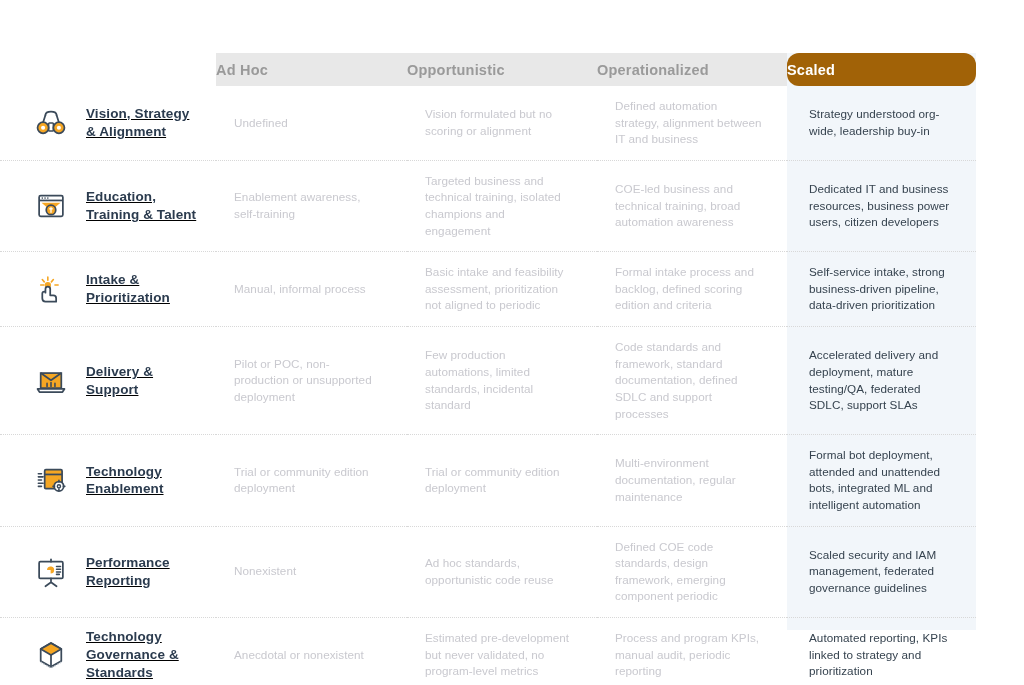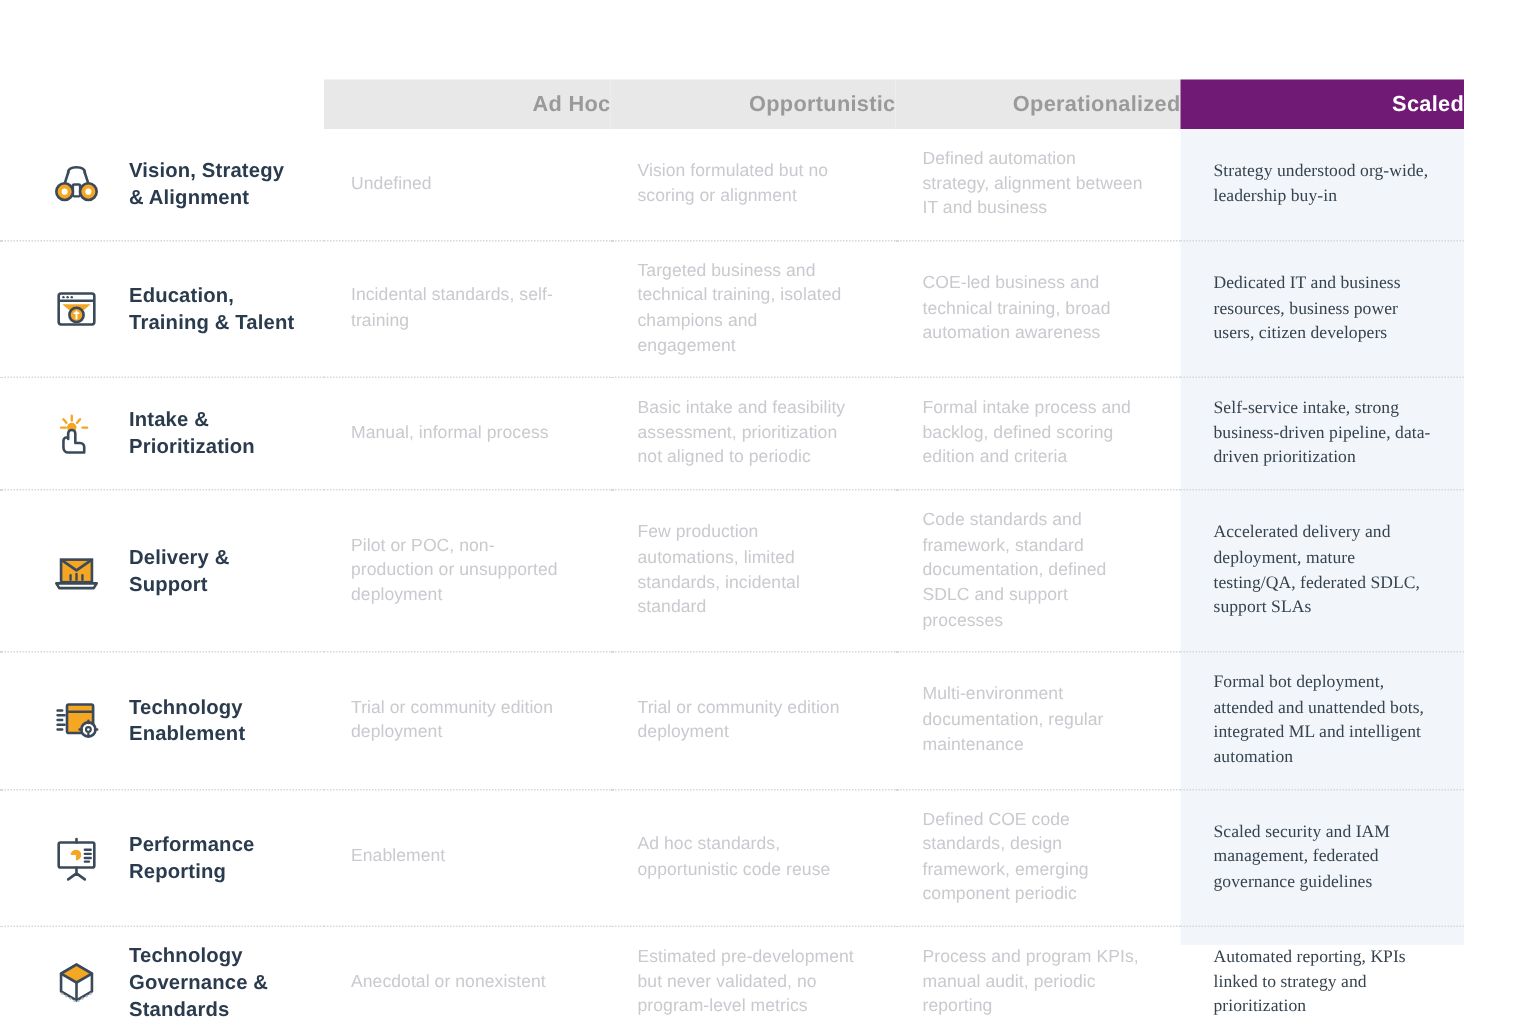--- a/index.html
+++ b/index.html
@@ -55,40 +55,42 @@
     font-size: 14.5px;
     font-weight: bold;
     letter-spacing: 0.2px;
   }
   thead th.spacer-left,
   thead th.spacer-right { background: transparent; }
 
   thead th.stage {
     background: #e8e8e8;
     color: #9a9a9a;
-    text-align: right;
+    text-align: left;
   }
   thead th.stage.highlight {
-    background: #701a75;
+    background: #a16207;
     color: #ffffff;
+    border-radius: 12px;
   }
   thead tr.head-pad td { height: 53px; border: none; background: transparent; padding: 0; }
 
   
   tbody td {
     padding: 0;
     vertical-align: middle;
     border-top: 1px dotted #d8d8d8;
   }
   tbody tr:first-child td { border-top: none; }
   tbody td.spacer-left,
   tbody td.spacer-right { border-top: none; }
 
   td.rowlabel {
     padding: 10px 14px 10px 30px;
+    text-decoration: underline;
   }
   .label-inner {
     display: flex;
     align-items: center;
     gap: 14px;
   }
   .icon-wrap {
     flex: 0 0 42px;
     width: 42px;
     height: 42px;
@@ -110,21 +112,20 @@
     padding: 12px 24px 12px 18px;
     font-size: 11.7px;
     line-height: 1.42;
     color: #c9c9cf;
     letter-spacing: 0.05px;
   }
   td.cell.scaled {
     color: #36434f;
     padding-left: 22px;
     padding-right: 18px;
-    font-family: Liberation Serif, serif;
   }
 </style>
 </head>
 <body>
 
 <div class="matrix">
 
   <div class="scaled-band"></div>
 
   <table class="grid">
@@ -188,21 +189,21 @@
                 <circle cx="16.5" cy="14" r="1" fill="#3b4a5a"></circle>
                 <circle cx="20" cy="14" r="1" fill="#3b4a5a"></circle>
                 <path d="M12 20h24l-12 10z" fill="#f5a623"></path>
                 <circle cx="24" cy="29" r="6" fill="#f5a623" stroke="#3b4a5a" stroke-width="2.2"></circle>
                 <path d="M24 26v6M22.3 27.5h3.4" stroke="#ffffff" stroke-width="1.6" stroke-linecap="round"></path>
               </svg>
             </span>
             <span class="row-title">Education, Training &amp; Talent</span>
           </div>
         </td>
-        <td class="cell">Incidental standards, self-training</td>
+        <td class="cell">Enablement awareness, self-training</td>
         <td class="cell">Targeted business and technical training, isolated champions and engagement</td>
         <td class="cell">COE-led business and technical training, broad automation awareness</td>
         <td class="cell scaled">Dedicated IT and business resources, business power users, citizen developers</td>
         <td class="spacer-right"></td>
       </tr>
 
       <tr>
         <td class="rowlabel">
           <div class="label-inner">
             <span class="icon-wrap">
@@ -276,21 +277,21 @@
                 <rect x="9" y="11" width="30" height="21" rx="1.5" fill="none" stroke="#3b4a5a" stroke-width="2.2"></rect>
                 <path d="M24 32v5M24 37l-7 5M24 37l7 5" stroke="#3b4a5a" stroke-width="2.2" stroke-linecap="round"></path>
                 <path d="M19 21.5a4.5 4.5 0 1 1 4.5 4.5V21.5z" fill="#f5a623"></path>
                 <path d="M23.5 17a4.5 4.5 0 0 1 4.3 3.2l-4.3 1.3z" fill="#f5a623" opacity="0.55"></path>
                 <path d="M31 17h5M31 20.5h5M31 24h5M31 27h3.5" stroke="#3b4a5a" stroke-width="2" stroke-linecap="round"></path>
               </svg>
             </span>
             <span class="row-title">Performance Reporting</span>
           </div>
         </td>
-        <td class="cell">Enablement</td>
+        <td class="cell">Nonexistent</td>
         <td class="cell">Ad hoc standards, opportunistic code reuse</td>
         <td class="cell">Defined COE code standards, design framework, emerging component periodic</td>
         <td class="cell scaled">Scaled security and IAM management, federated governance guidelines</td>
         <td class="spacer-right"></td>
       </tr>
 
       <tr>
         <td class="rowlabel">
           <div class="label-inner">
             <span class="icon-wrap">

